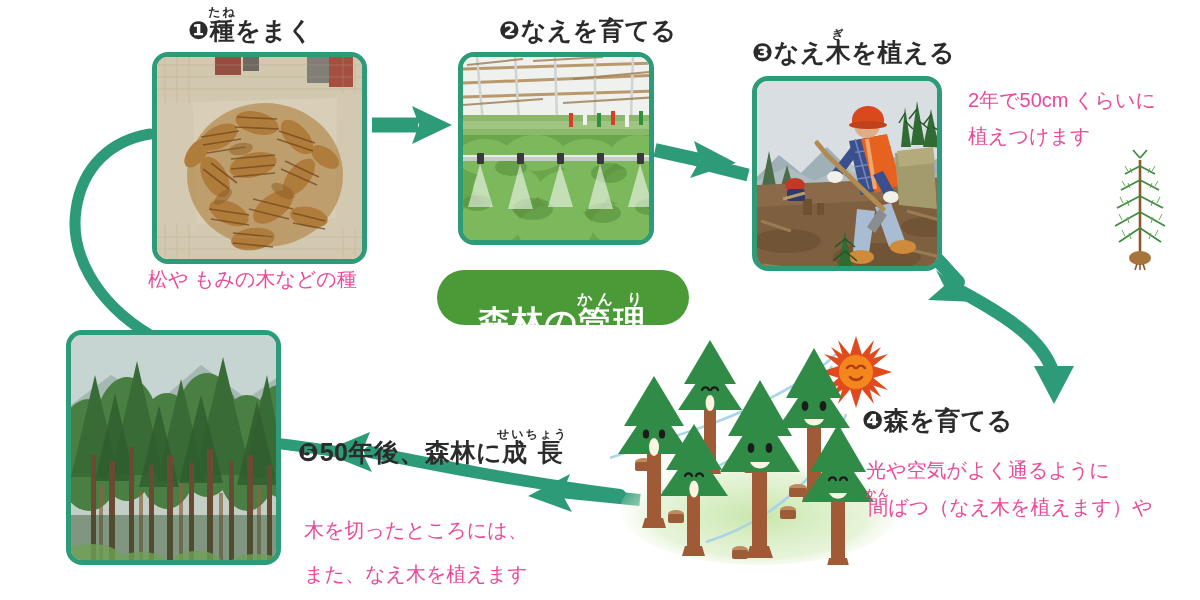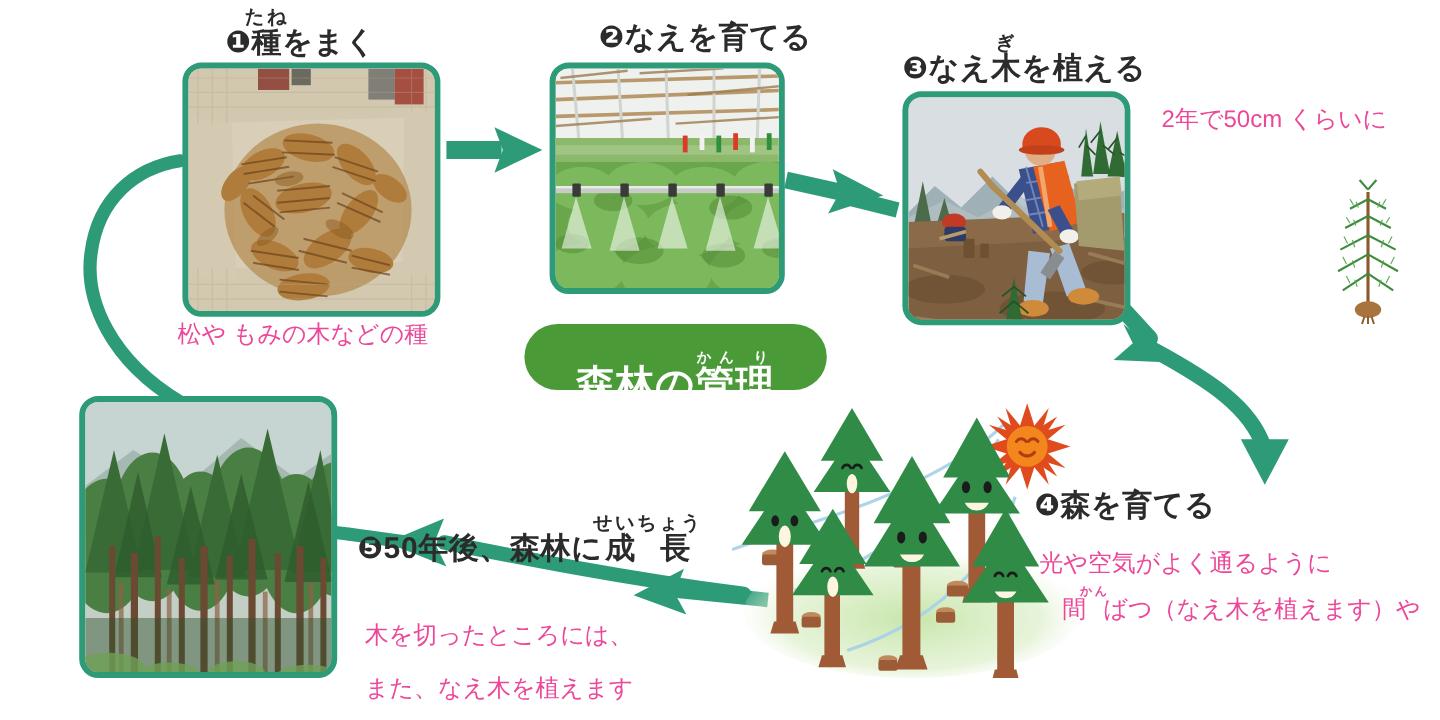--- a/index.html
+++ b/index.html
@@ -33,52 +33,52 @@
     position:absolute;
     font-size:25px;
     font-weight:700;
     color:#2b2b2b;
     white-space:nowrap;
     letter-spacing:.5px;
     z-index:6;
   }
   .heading .num{font-size:25px;}
   ruby{ruby-position:over;}
-  rt{font-size:16px;font-weight:700;letter-spacing:2px;line-height:1;}
+  rt{font-size:12px;font-weight:700;letter-spacing:2px;line-height:1;}
 
   
   .caption{
     position:absolute;
     font-size:20px;
     line-height:34px;
     color:#ec4899;
     white-space:nowrap;
     z-index:6;
   }
-  .caption rt{font-size:10px;margin-left:34px;}
+  .caption rt{font-size:10px;}
 
   
   #pill{
     position:absolute;
     left:437px;top:270px;
     width:252px;height:55px;
     background:#4a9b37;
     border-radius:28px;
     display:flex;align-items:center;justify-content:center;
     z-index:7;
   }
   #pill .pill-text{
     color:#ffffff;
     font-size:32px;
     font-weight:700;
     letter-spacing:1px;
     line-height:1;
     padding-top:4px;
   }
-  #pill rt{font-size:12px;color:#ffffff;letter-spacing:5px;margin-top:32px;}
+  #pill rt{font-size:15px;color:#ffffff;letter-spacing:5px;margin-top:32px;}
 
   
   #sapling{position:absolute;left:1095px;top:140px;width:90px;height:130px;z-index:5;}
 
   
   #forest{position:absolute;left:610px;top:330px;width:290px;height:235px;z-index:5;}
 </style>
 </head>
 <body>
 
@@ -383,20 +383,21 @@
       </svg>
     </div>
   </div>
 
   <div class="heading" style="left:752px;top:28px;">
     <span class="num">❸</span><span>なえ</span><ruby><span>木</span><rt>ぎ</rt></ruby><span>を植える</span>
   </div>
 
   <div class="caption" style="left:968px;top:82px;line-height:36px;">
     <div>2年で50cm くらいに</div>
+    <div>植えつけます</div>
   </div>
 
   <svg id="sapling" viewBox="0 0 90 130">
     <path d="M45,120 L45,20" stroke="#8a5a2a" stroke-width="2.6"></path>
     <g stroke="#3f8b3f" stroke-width="1.8" fill="none">
       <path d="M45,26 L30,34 M45,26 L60,34"></path>
       <path d="M45,40 L26,50 M45,40 L64,50"></path>
       <path d="M45,56 L22,68 M45,56 L68,68"></path>
       <path d="M45,72 L20,86 M45,72 L70,86"></path>
       <path d="M45,88 L24,102 M45,88 L66,102"></path>

